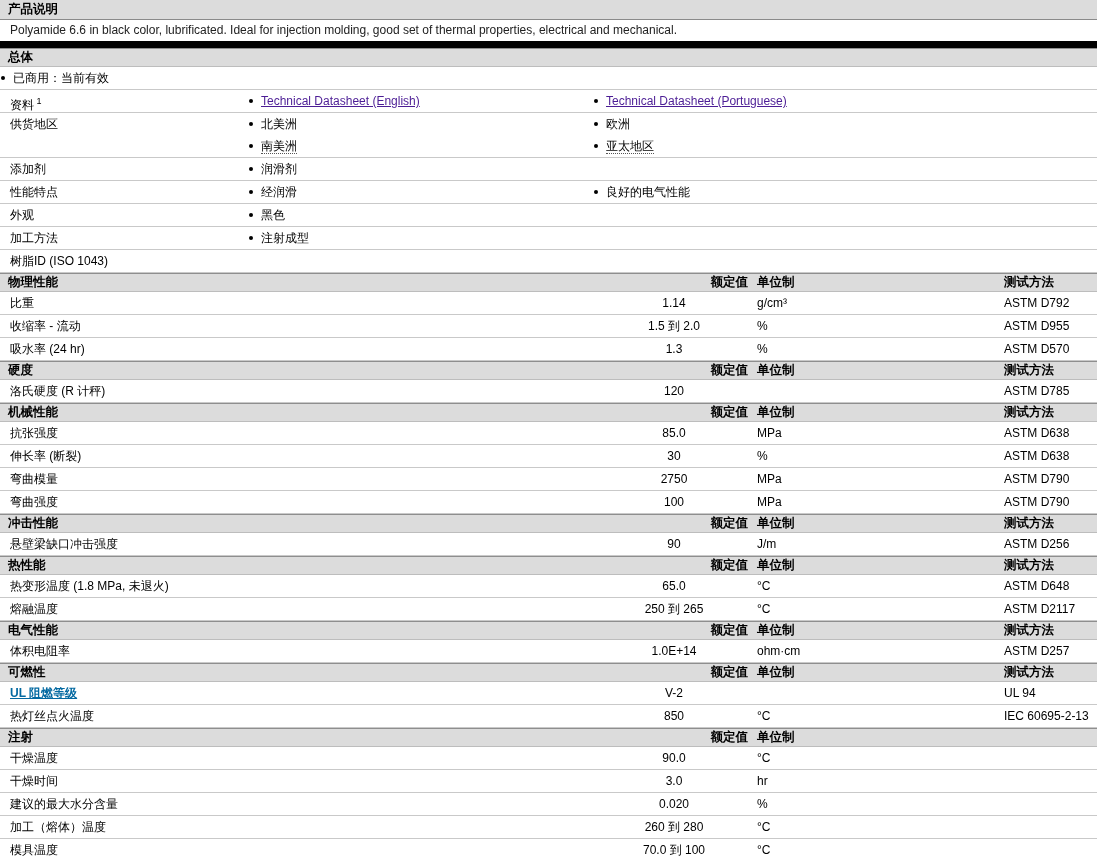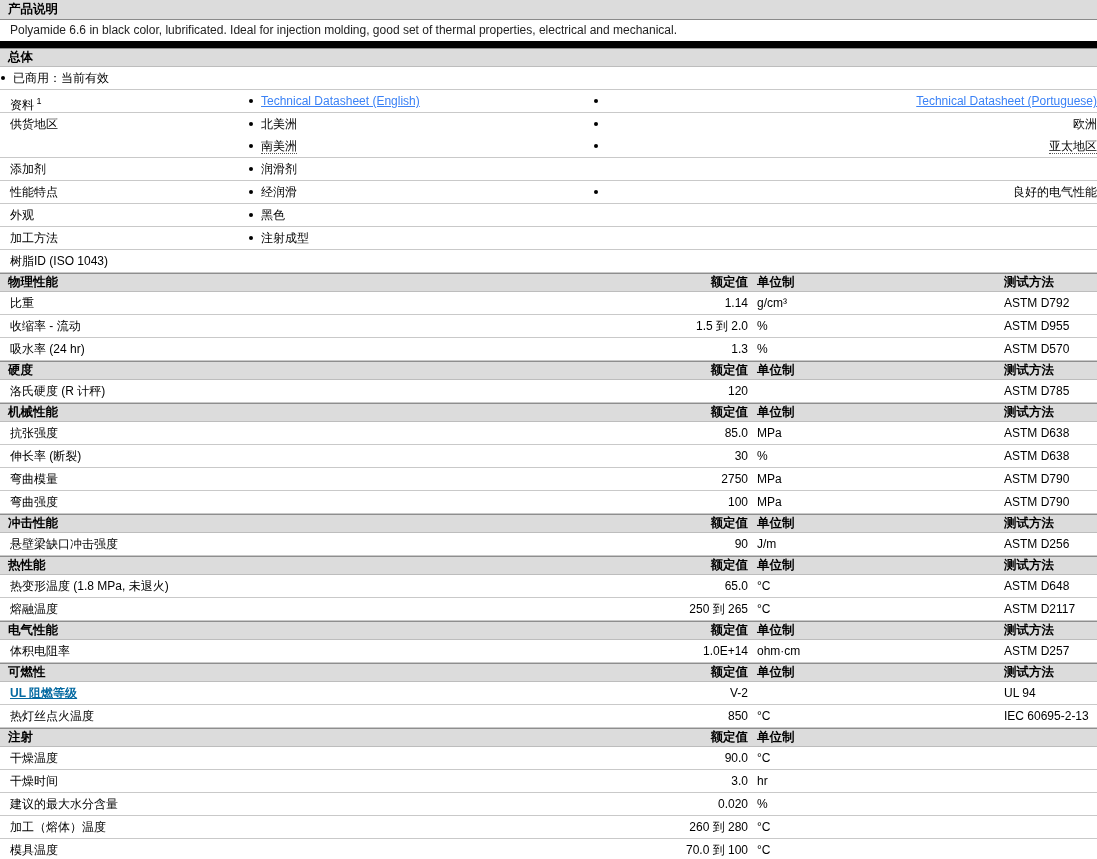--- a/index.html
+++ b/index.html
@@ -18,32 +18,32 @@
   .h-unit{position:absolute;left:757px;top:0;}
   .h-test{position:absolute;left:1004px;top:0;}
 
   
   .desc{height:21px;line-height:21px;padding-left:10px;color:#222;border-bottom:7px solid #000000;}
 
   
   .gen-row{display:flex;border-bottom:1px solid #c9c9c9;}
   .gen-label{width:248px;padding-left:10px;box-sizing:border-box;height:22px;line-height:22px;flex:none;}
   .gen-col1{width:345px;flex:none;}
-  .gen-col2{flex:1;text-align:right;}
+  .gen-col2{flex:1;}
   .bline{position:relative;height:22px;line-height:22px;padding-left:13px;}
   .dot{position:absolute;left:1px;top:9px;width:4px;height:4px;background:#000;border-radius:50%;}
   .dotted-term{border-bottom:1px dotted #555;}
 
-  a.dslink{color:#3b82f6;text-decoration:underline;cursor:pointer;}
+  a.dslink{color:#4c1d95;text-decoration:underline;cursor:pointer;}
   a.pvlink{color:#0369a1;text-decoration:underline;cursor:pointer;font-weight:bold;}
 
   
   .prop-row{position:relative;height:22px;line-height:22px;border-bottom:1px solid #c9c9c9;}
   .pr-label{position:absolute;left:10px;top:0;white-space:nowrap;}
-  .pr-value{position:absolute;left:600px;width:148px;text-align:right;top:0;white-space:nowrap;}
+  .pr-value{position:absolute;left:600px;width:148px;text-align:center;top:0;white-space:nowrap;}
   .pr-unit{position:absolute;left:757px;top:0;white-space:nowrap;}
   .pr-test{position:absolute;left:1004px;top:0;white-space:nowrap;text-align:right;}
   sup{font-size:9px;}
 </style>
 </head>
 <body>
 
 <div class="page">
   <div class="sec-bar top-bar">
     <span class="bar-title">产品说明</span>

